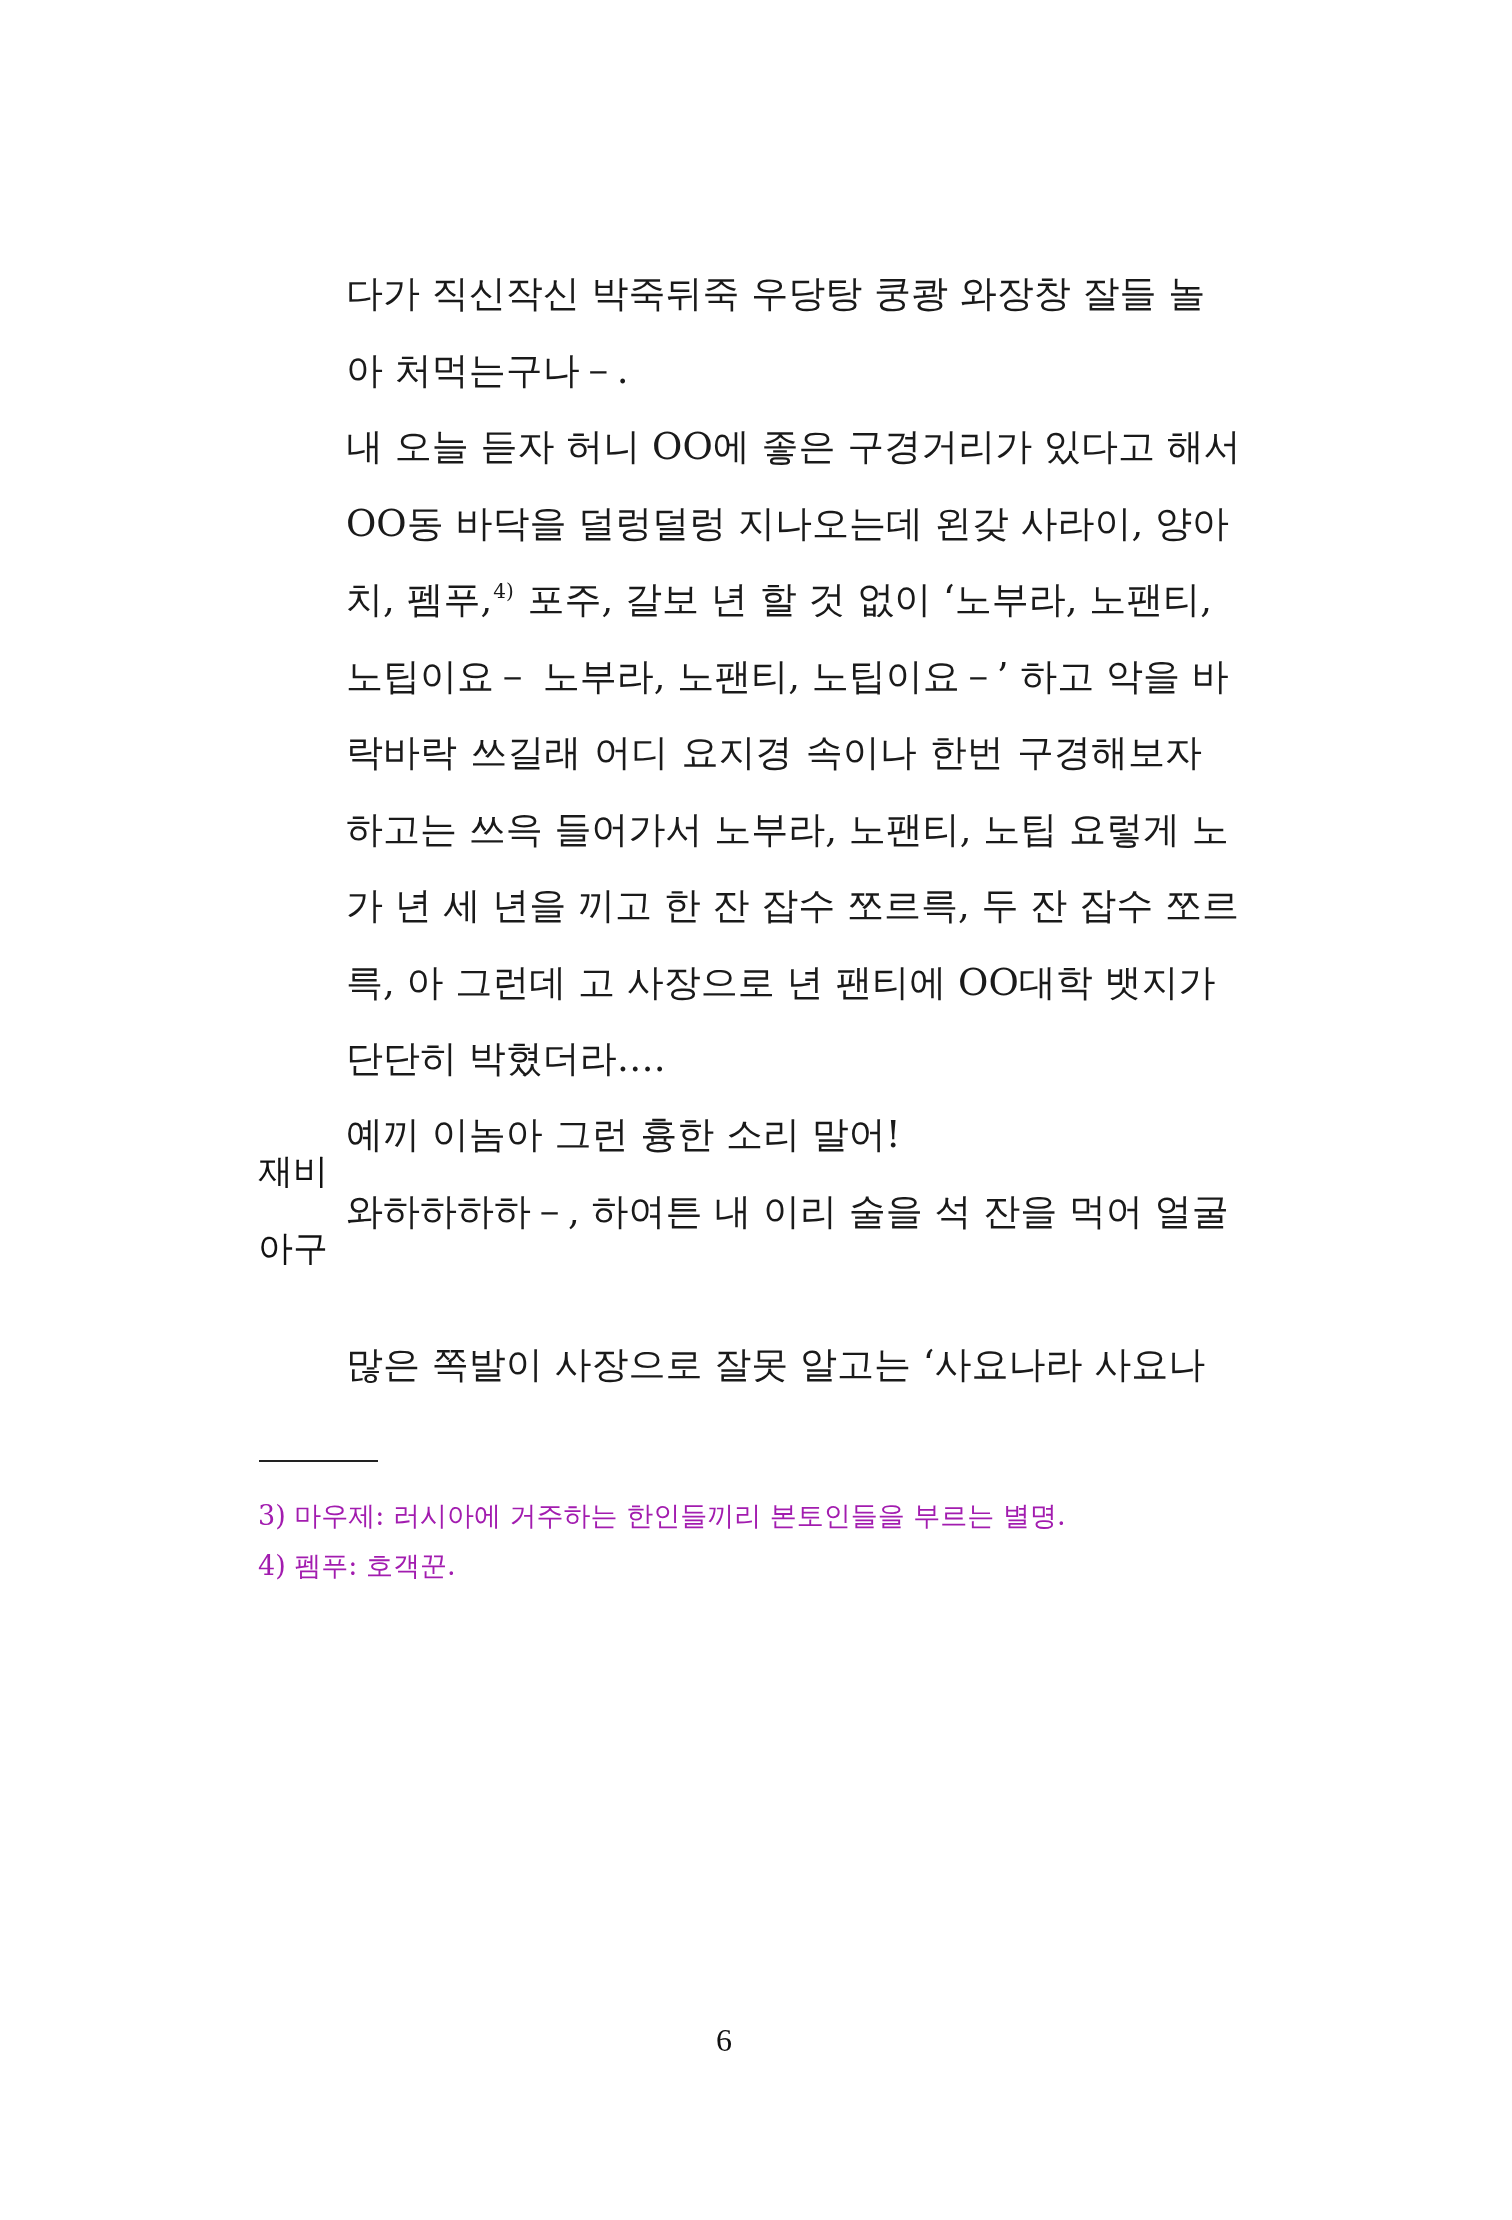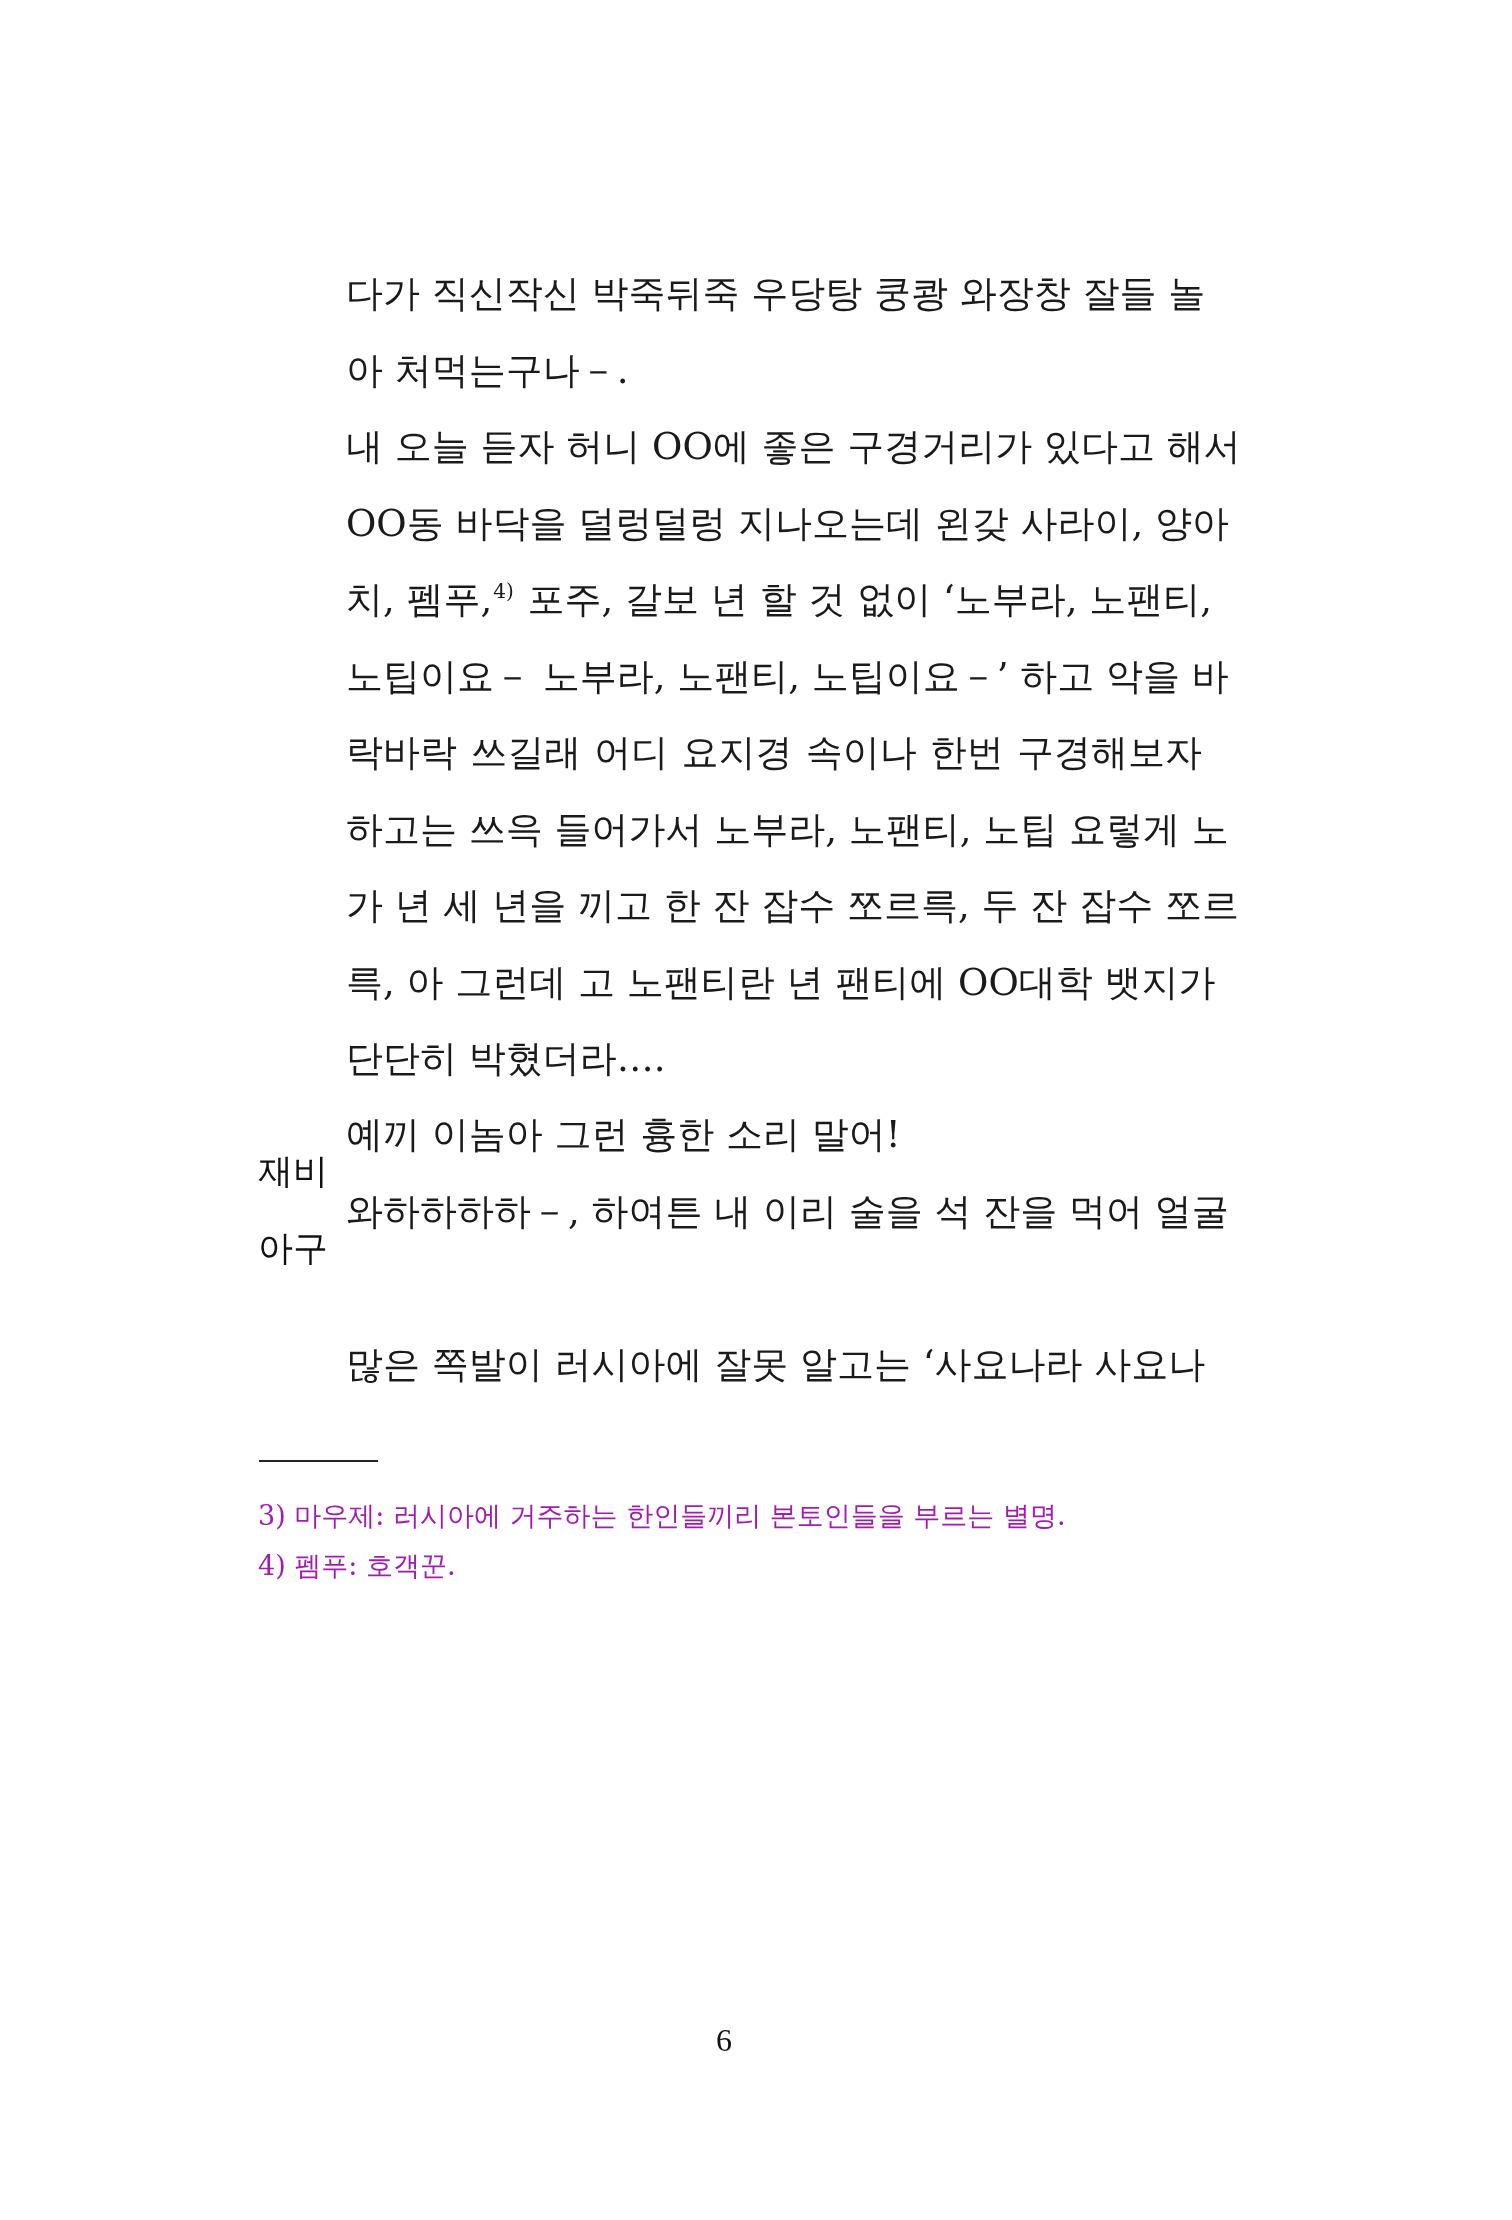--- a/index.html
+++ b/index.html
@@ -93,28 +93,28 @@
 
   <div class="line body-line" style="top:262px">다가 직신작신 박죽뒤죽 우당탕 쿵쾅 와장창 잘들 놀</div>
   <div class="line body-line" style="top:415px">내 오늘 듣자 허니 OO에 좋은 구경거리가 있다고 해서</div>
   <div class="line body-line last" style="top:339px">아 처먹는구나－.</div>
   <div class="line body-line" style="top:492px">OO동 바닥을 덜렁덜렁 지나오는데 왼갖 사라이, 양아</div>
   <div class="line body-line" style="top:568px"><span>치, 펨푸,</span><sup class="fnref">4)</sup><span> 포주, 갈보 년 할 것 없이 ‘노부라, 노팬티,</span></div>
   <div class="line body-line" style="top:645px">노팁이요－ 노부라, 노팬티, 노팁이요－’ 하고 악을 바</div>
   <div class="line body-line" style="top:798px">하고는 쓰윽 들어가서 노부라, 노팬티, 노팁 요렇게 노</div>
   <div class="line body-line" style="top:721px">락바락 쓰길래 어디 요지경 속이나 한번 구경해보자</div>
   <div class="line body-line" style="top:874px">가 년 세 년을 끼고 한 잔 잡수 쪼르륵, 두 잔 잡수 쪼르</div>
-  <div class="line body-line" style="top:951px">륵, 아 그런데 고 노팬티란 년 팬티에 OO대학 뱃지가</div>
+  <div class="line body-line" style="top:951px">륵, 아 그런데 고 사장으로 년 팬티에 OO대학 뱃지가</div>
   <div class="line body-line last" style="top:1027px">단단히 박혔더라….</div>
 
   <div class="speaker" style="top:1103px">재비</div>
   <div class="line body-line last" style="top:1103px">예끼 이놈아 그런 흉한 소리 말어!</div>
 
   <div class="speaker" style="top:1180px">아구</div>
   <div class="line body-line" style="top:1180px">와하하하하－, 하여튼 내 이리 술을 석 잔을 먹어 얼굴</div>
-  <div class="line body-line" style="top:1333px">많은 쪽발이 러시아에 잘못 알고는 ‘사요나라 사요나</div>
+  <div class="line body-line" style="top:1333px">많은 쪽발이 사장으로 잘못 알고는 ‘사요나라 사요나</div>
 
   <div class="fn-rule"></div>
   <div class="footnote" style="top:1490px">3) 마우제: 러시아에 거주하는 한인들끼리 본토인들을 부르는 별명.</div>
   <div class="footnote" style="top:1540px">4) 펨푸: 호객꾼.</div>
 
   <div class="page-number">6</div>
 </div>
 
 </body></html>

